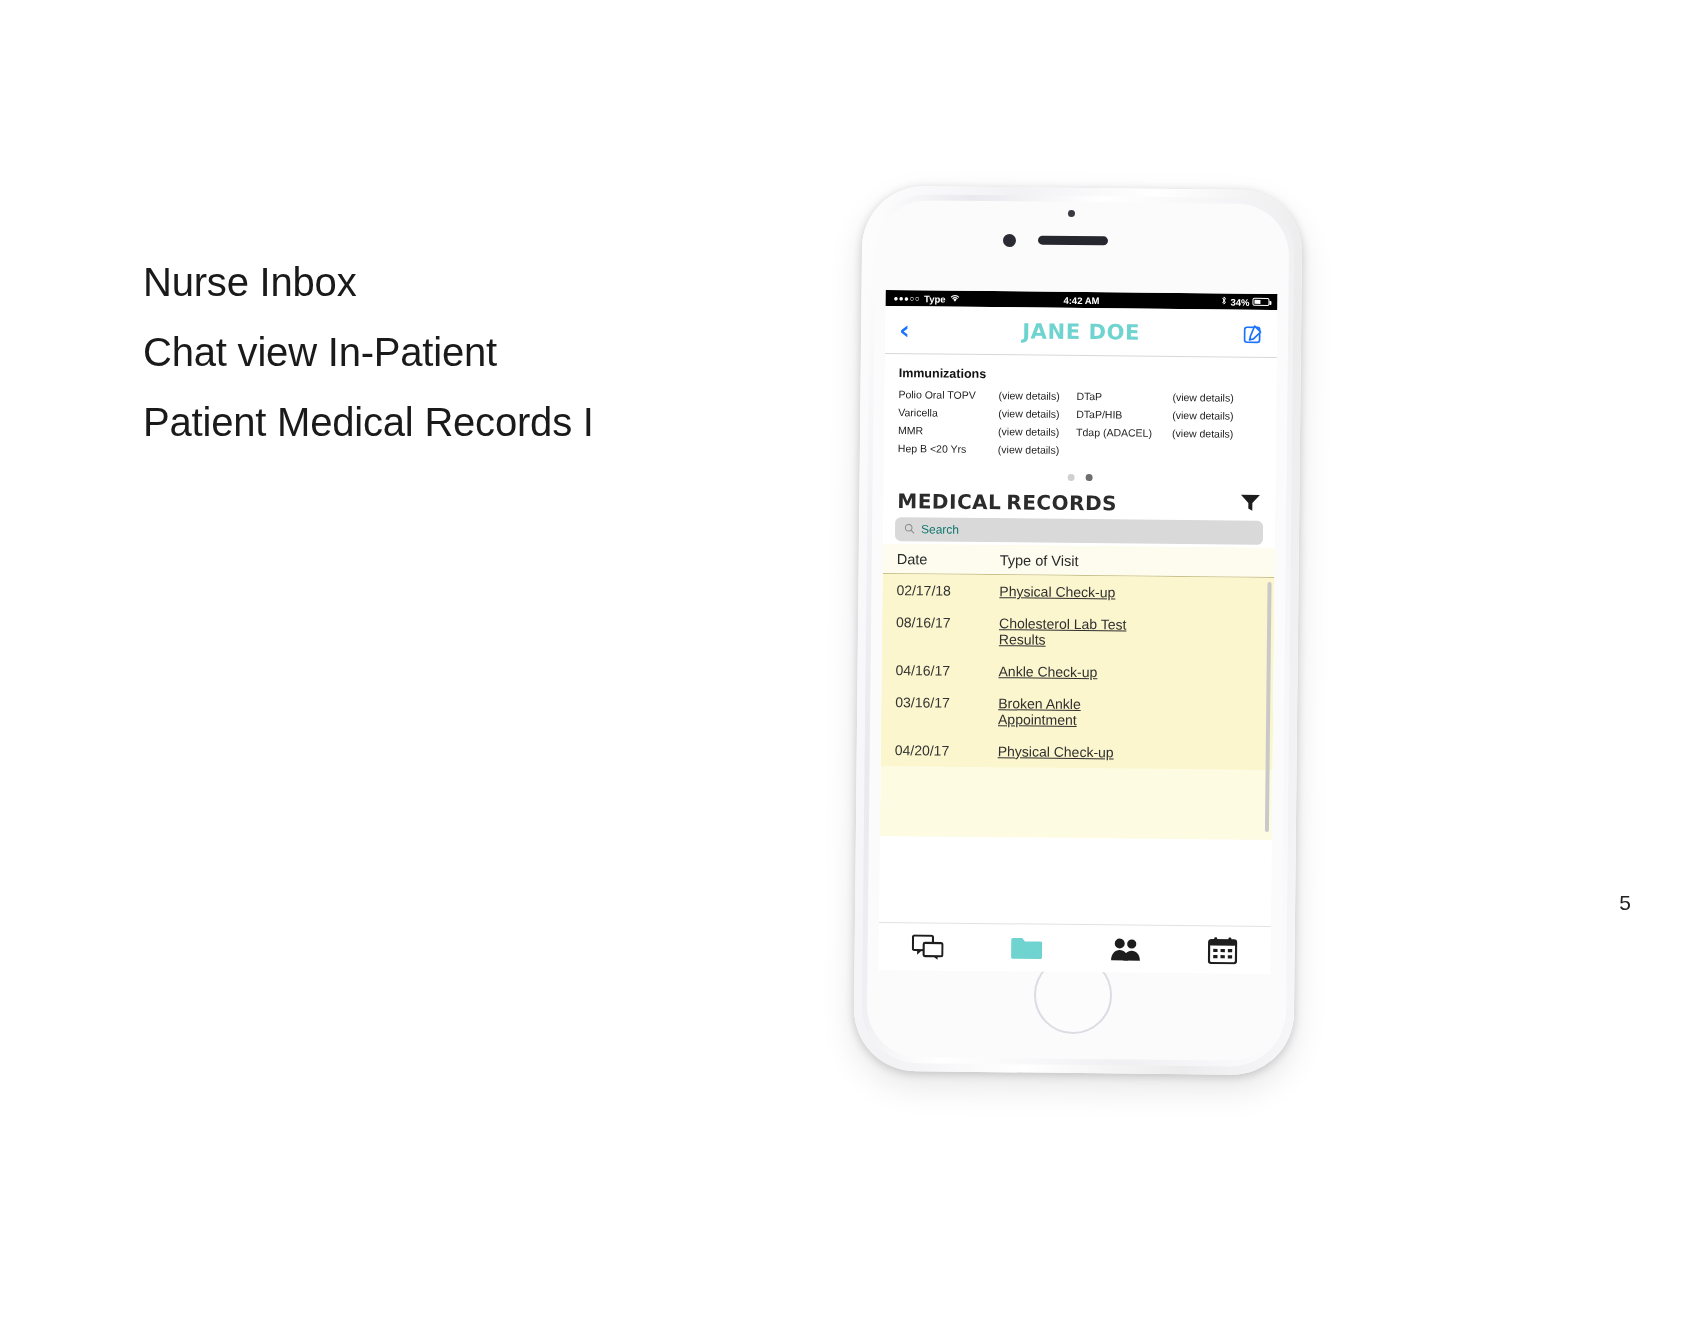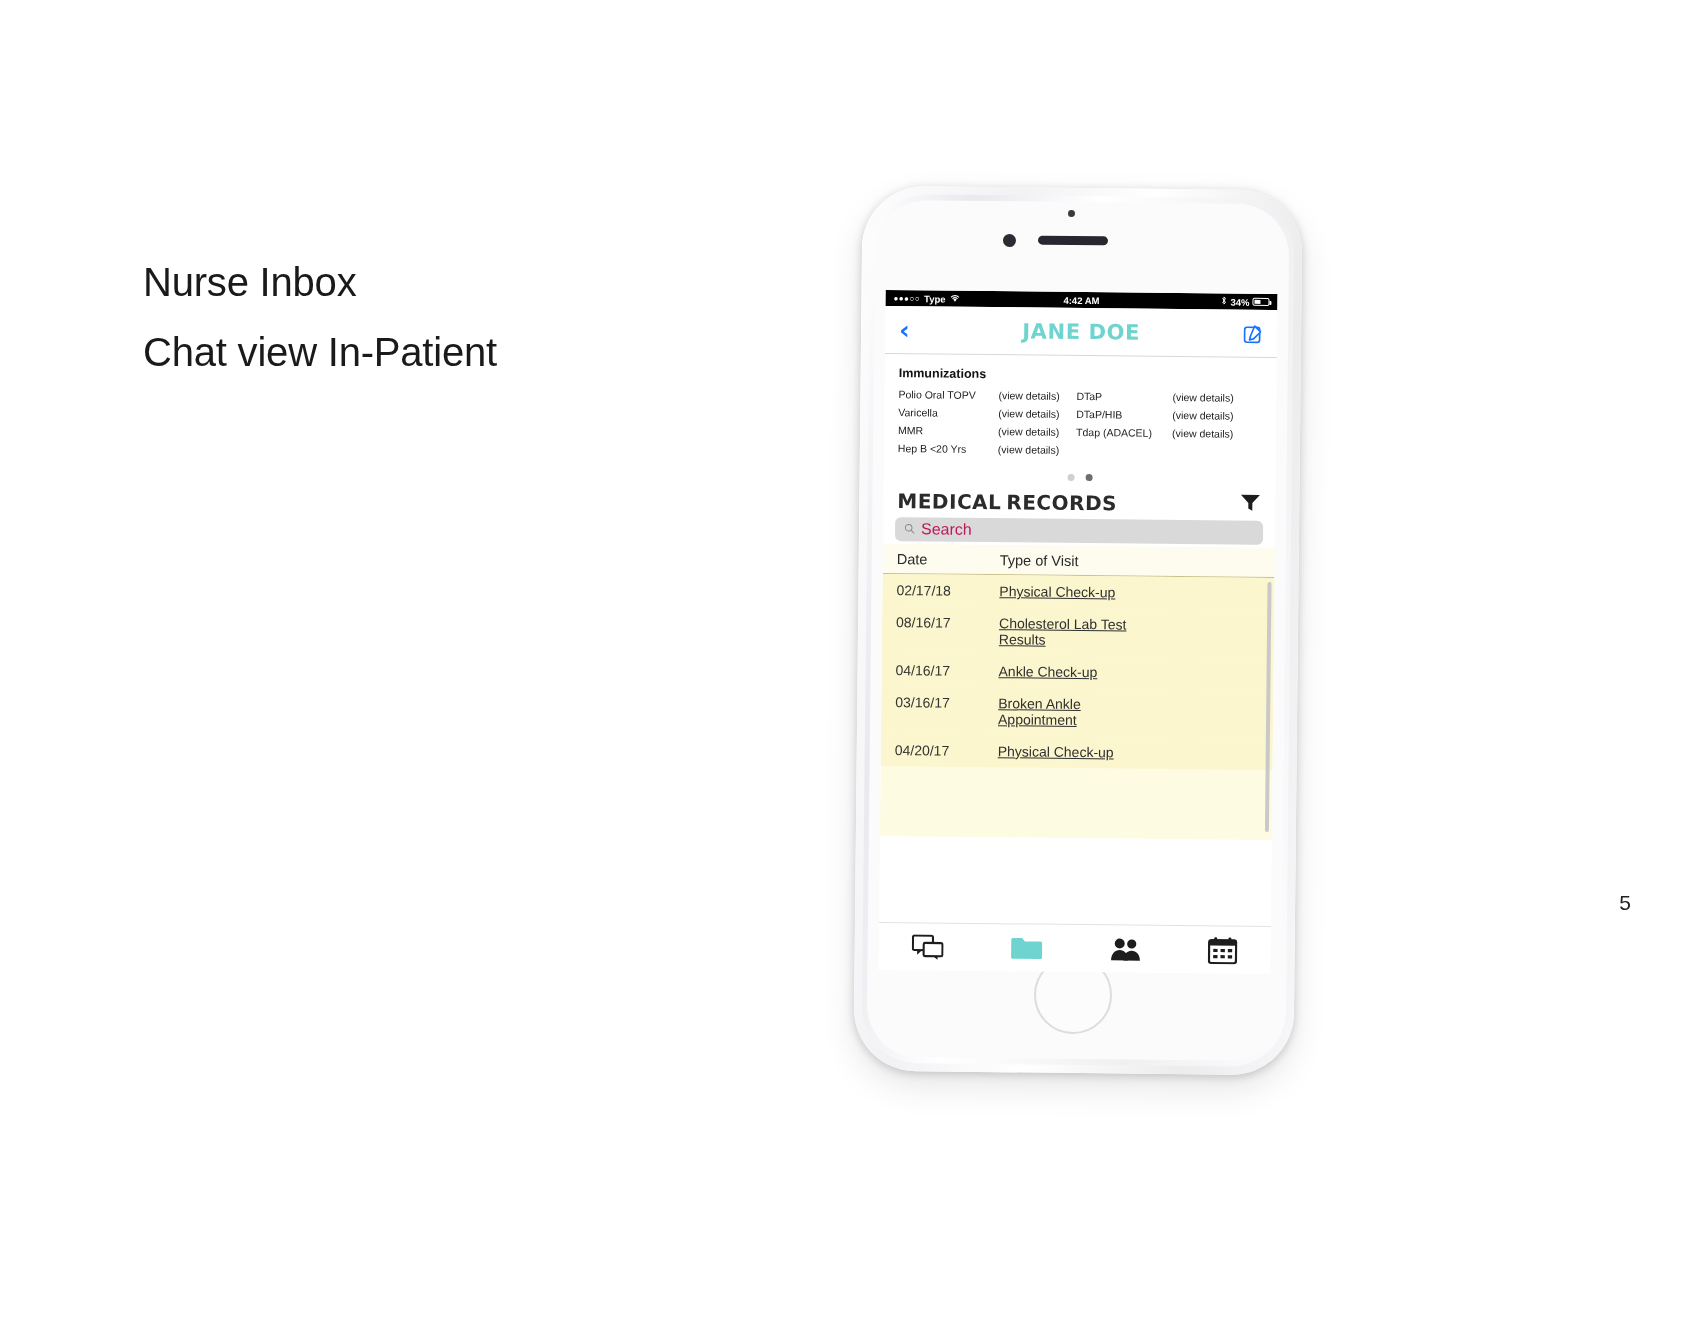--- a/index.html
+++ b/index.html
@@ -112,21 +112,21 @@
               font-family: "DejaVu Sans", sans-serif; }
   .mr-title .gap { display: inline-block; width: 5px; }
   .filter-icon { margin-left: auto; cursor: pointer; }
 
   
   .search-wrap { padding: 4px 12px 0 12px; }
   .search {
     height: 24px; background: #d9d9d9; border-radius: 6px;
     display: flex; align-items: center; gap: 6px; padding: 0 9px;
   }
-  .search-ph { color: #be185d; font-size: 16px; }
+  .search-ph { color: #0f766e; font-size: 12px; }
 
   
   .table-area { position: relative; margin-top: 3px; height: 292px; overflow: hidden;
                 background: #fdfbe2; }
   .thead {
     display: flex; background: #fdfcef; padding: 7px 14px 6px 14px;
     border-bottom: 1px solid #c9c08a; font-size: 14.5px; color: #2a2a2a;
   }
   .th-date { width: 103px; }
   .trow { display: flex; padding: 8px 14px 8px 14px; font-size: 14px; color: #303030;
@@ -148,20 +148,21 @@
   .tab { display: flex; align-items: center; justify-content: center; cursor: pointer; }
 </style>
 </head>
 <body>
 
 <div class="slide">
 
   <div class="bullets">
     <div class="bullet">Nurse Inbox</div>
     <div class="bullet">Chat view In-Patient</div>
+    <div class="bullet">Patient Medical Records I</div>
   </div>
 
   <div class="page-num">5</div>
 
   <div class="phone-wrap">
     <div class="phone-body"></div>
     <div class="phone-edge"></div>
     <div class="phone-inner"></div>
     <div class="sensor"></div>
     <div class="cam"></div>

